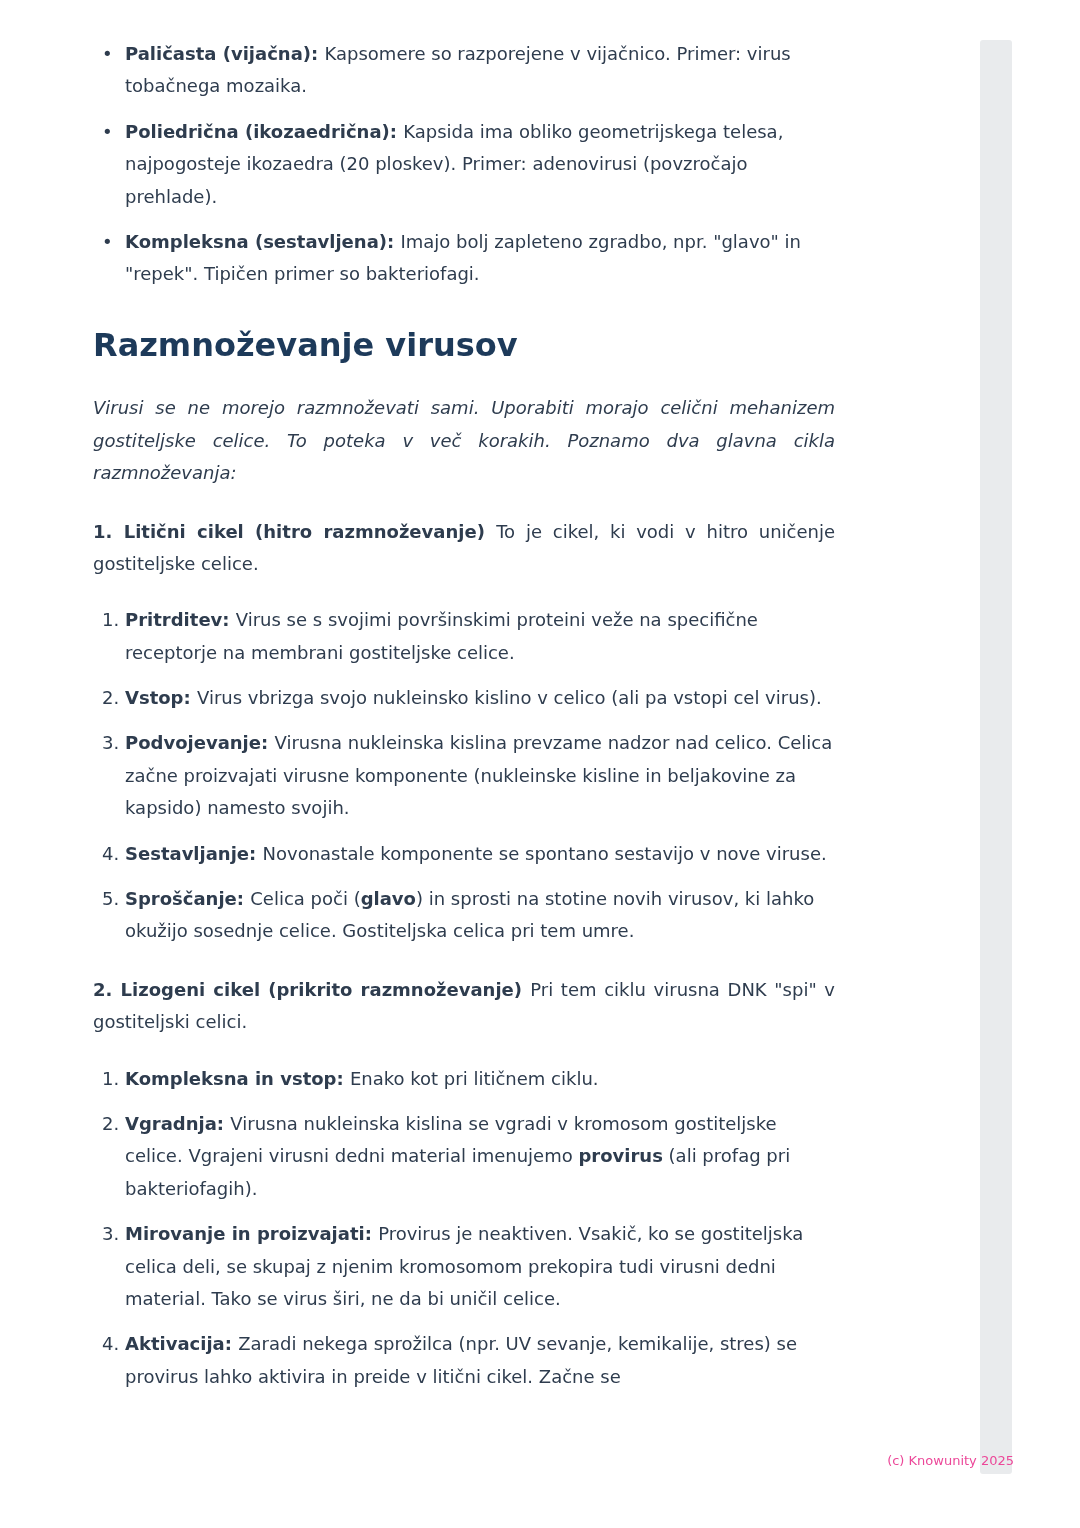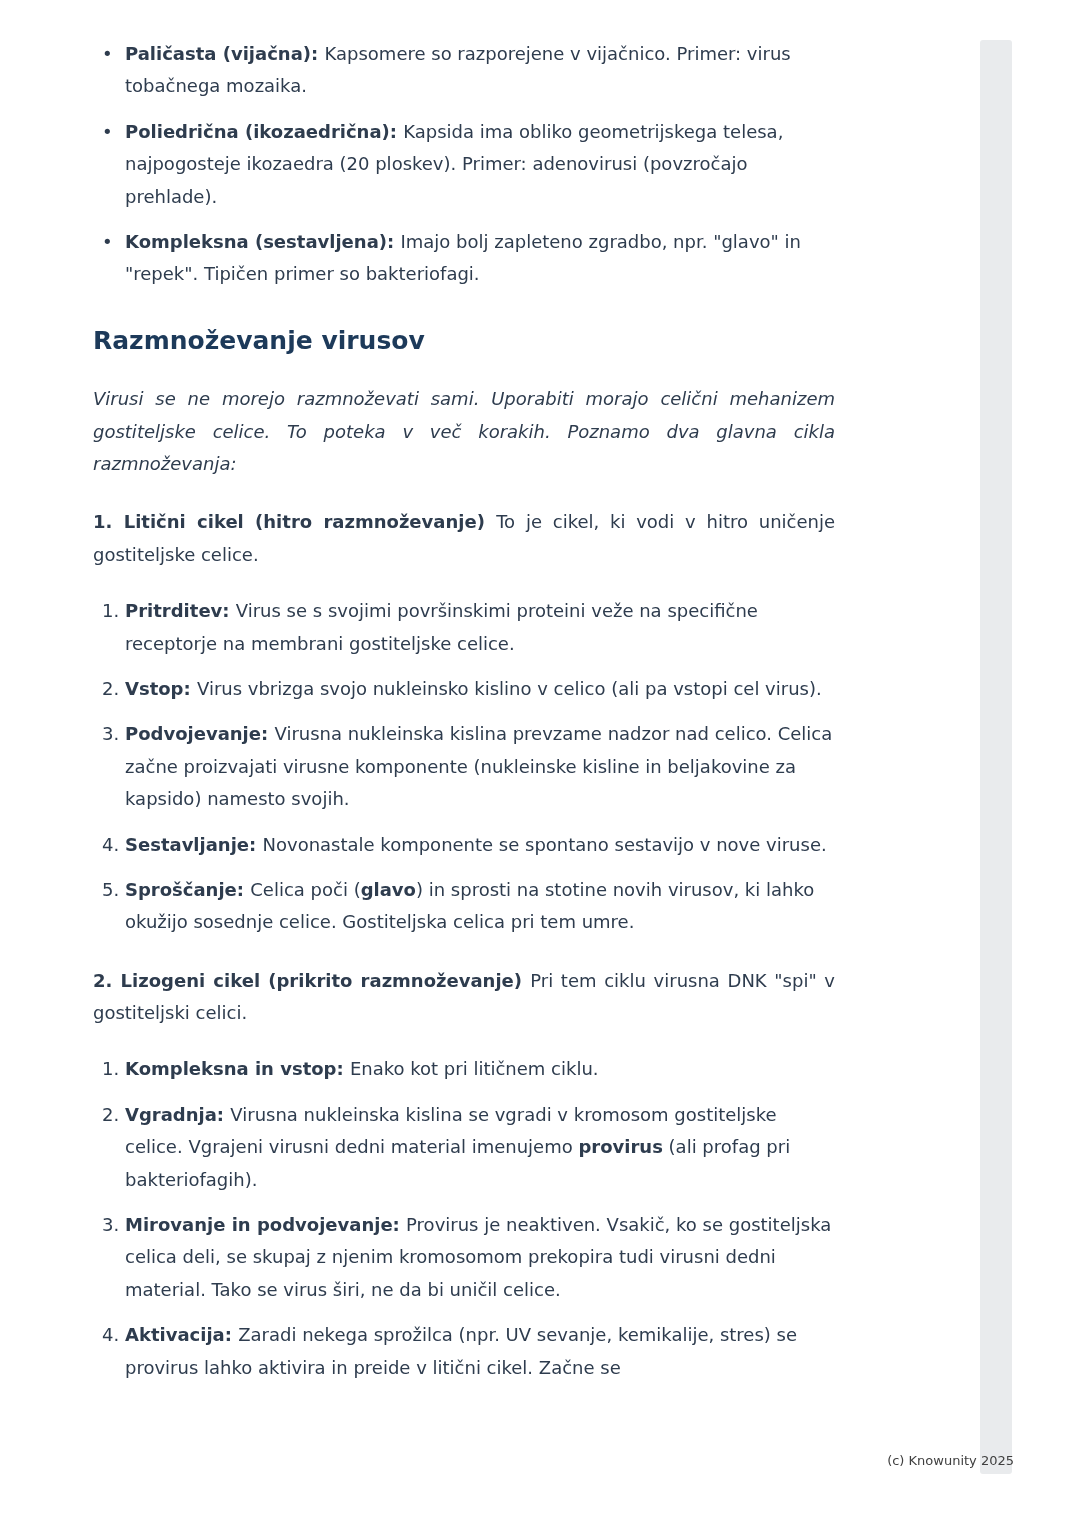--- a/index.html
+++ b/index.html
@@ -25,21 +25,21 @@
     line-height: 1.8;
   }
 
   .b { font-weight: bold; }
 
   .item { display: flex; margin-bottom: 13px; }
   .marker { flex: 0 0 32px; padding-left: 9px; }
   .item-text { flex: 1; }
 
   .heading {
-    font-size: 25px;
+    font-size: 32px;
     line-height: 1.3;
     color: #1d3a5a;
     font-weight: bold;
     margin: 34px 0 26px 0;
   }
 
   .para { margin: 0 0 26px 0; text-align: justify; font-style: italic; }
   .cycle-title { margin: 0 0 24px 0; text-align: justify; }
   .list { margin: 0 0 26px 0; }
 
@@ -51,21 +51,21 @@
     height: 1434px;
     background: #e9ebed;
     border-radius: 3px;
   }
 
   .watermark {
     position: absolute;
     right: 66px;
     bottom: 60px;
     font-size: 13px;
-    color: #404040;
+    color: #ec4899;
     z-index: 2;
   }
 </style>
 </head>
 <body>
 
 <div class="page">
 
   <div class="content">
 
@@ -119,21 +119,21 @@
         <div class="item">
           <span class="marker">1.</span>
           <span class="item-text"><span class="b">Kompleksna in vstop: </span><span>Enako kot pri litičnem ciklu.</span></span>
         </div>
         <div class="item">
           <span class="marker">2.</span>
           <span class="item-text"><span class="b">Vgradnja: </span><span>Virusna nukleinska kislina se vgradi v kromosom gostiteljske celice. Vgrajeni virusni dedni material imenujemo </span><span class="b">provirus</span><span> (ali profag pri bakteriofagih).</span></span>
         </div>
         <div class="item">
           <span class="marker">3.</span>
-          <span class="item-text"><span class="b">Mirovanje in podvojevanje: </span><span>Provirus je neaktiven. Vsakič, ko se gostiteljska celica deli, se skupaj z njenim kromosomom prekopira tudi virusni dedni material. Tako se virus širi, ne da bi uničil celice.</span></span>
+          <span class="item-text"><span class="b">Mirovanje in proizvajati: </span><span>Provirus je neaktiven. Vsakič, ko se gostiteljska celica deli, se skupaj z njenim kromosomom prekopira tudi virusni dedni material. Tako se virus širi, ne da bi uničil celice.</span></span>
         </div>
         <div class="item">
           <span class="marker">4.</span>
           <span class="item-text"><span class="b">Aktivacija: </span><span>Zaradi nekega sprožilca (npr. UV sevanje, kemikalije, stres) se provirus lahko aktivira in preide v litični cikel. Začne se</span></span>
         </div>
       </div>
 
   </div>
 
   <div class="strip"></div>

